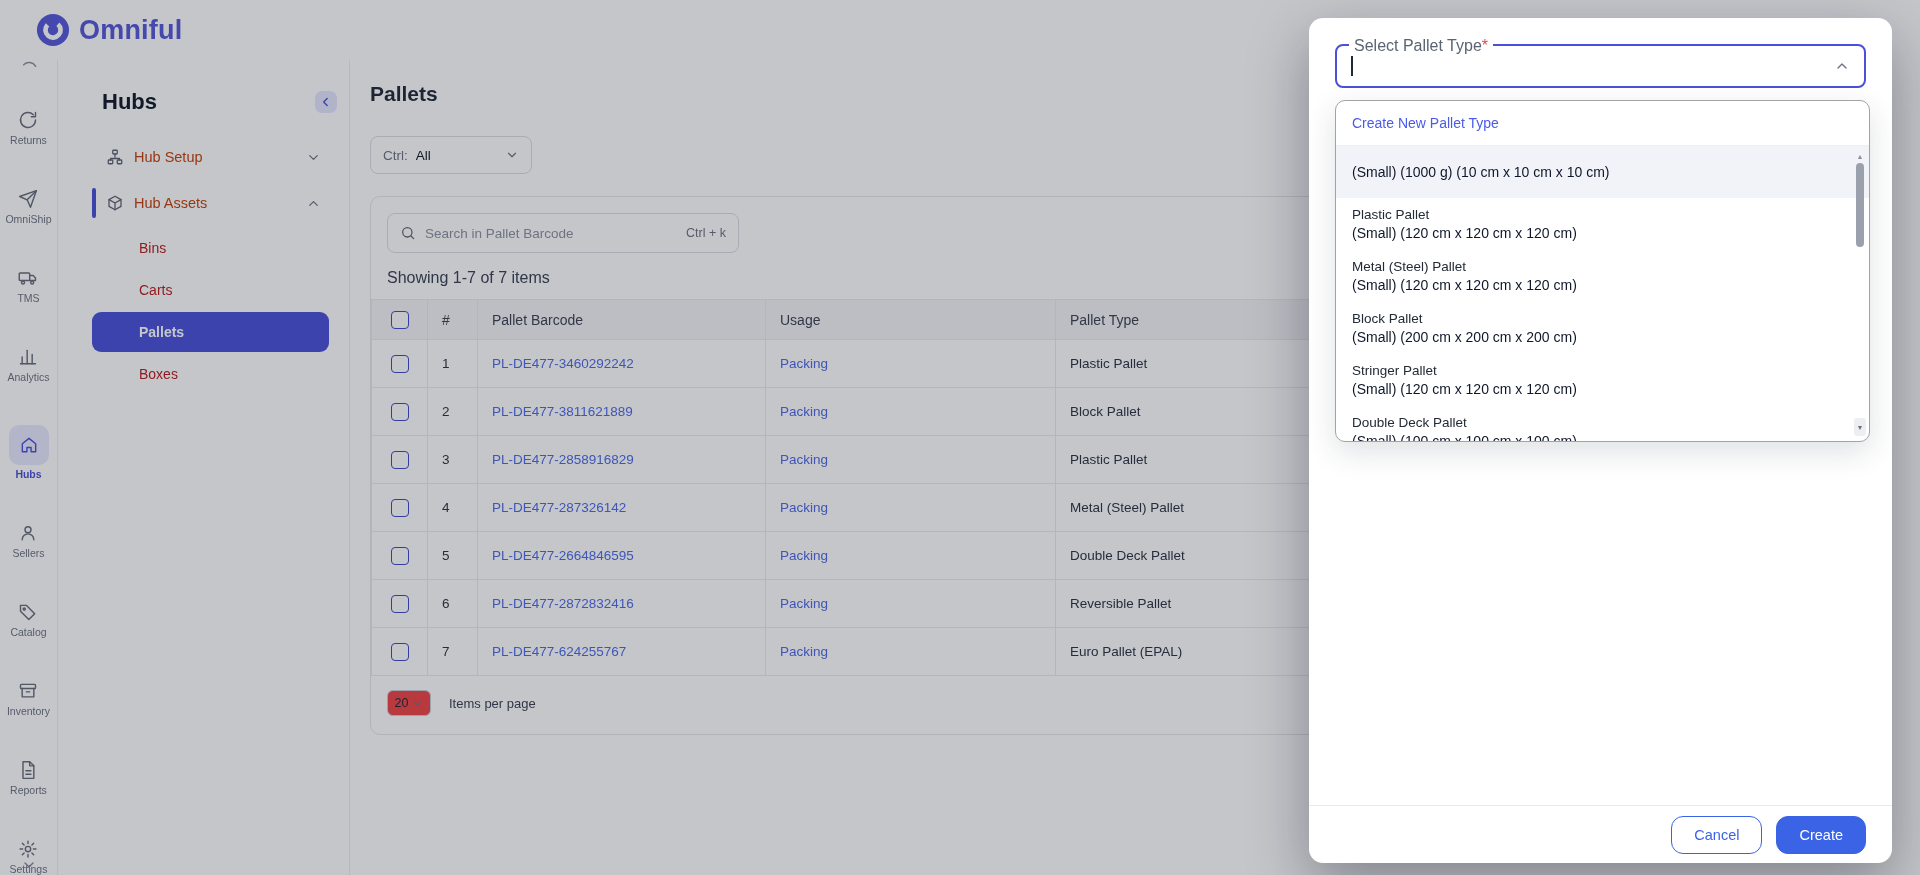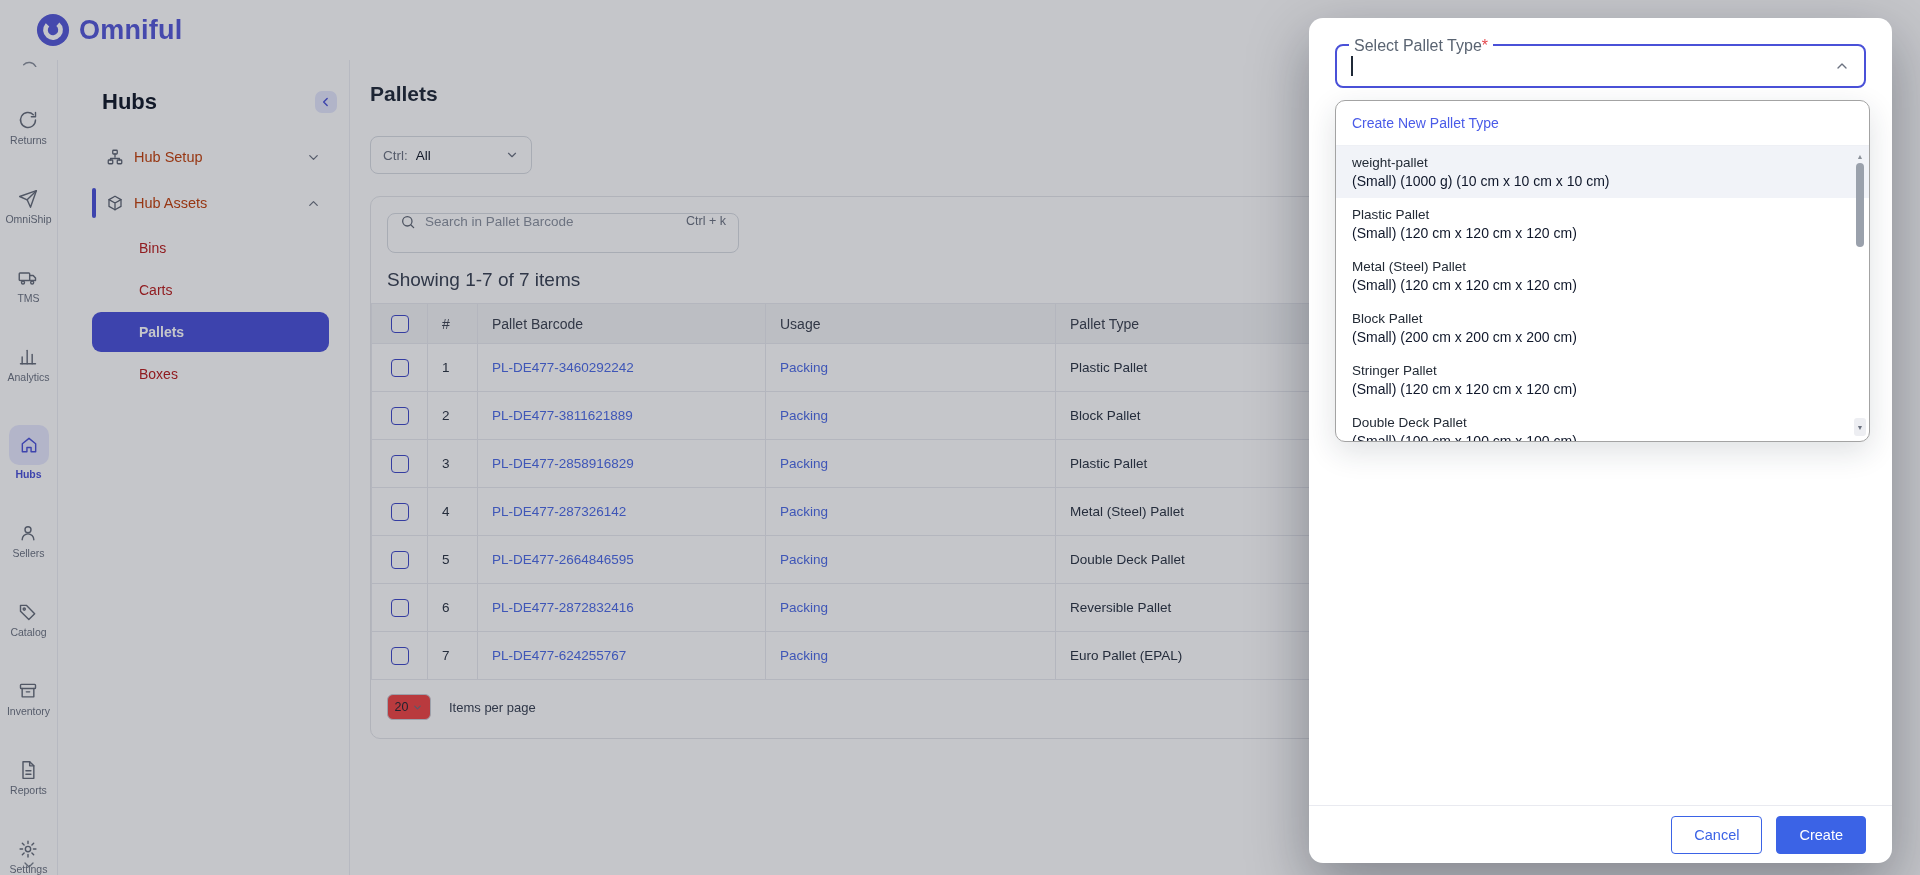--- a/index.html
+++ b/index.html
@@ -47,26 +47,26 @@
     padding:22px 40px 0 20px; z-index:3; }
   .page-title { font-size:21px; font-weight:600; color:#1f2937; }
   .usage-filter { margin-top:30px; width:162px; height:38px; border:1px solid #d8dce2; border-radius:8px;
     display:flex; align-items:center; padding:0 12px; gap:8px; font-size:13.5px; cursor:pointer; background:#fff; }
   .usage-filter .uf-label { color:#6b7280; }
   .usage-filter .uf-value { color:#111827; }
   .usage-filter .chev { margin-left:auto; color:#6b7280; display:flex; }
 
   .card { margin-top:22px; border:1px solid #e4e6ea; border-radius:10px; background:#fff; }
   .searchbox { margin:16px; width:352px; height:40px; border:1px solid #d8dce2; border-radius:8px;
-    display:flex; align-items:flex-start; padding:0 12px; gap:9px; }
+    display:flex; align-items:center; padding:0 12px; gap:9px; }
   .searchbox .sic { color:#5f6673; display:flex; }
   .searchbox input { flex:1; border:none; outline:none; font-size:13.5px; font-family:inherit; color:#1f2430; background:transparent; }
   .searchbox input::placeholder { color:#8a919e; }
   .shortcut { font-size:12.5px; color:#6b7280; white-space:nowrap; }
-  .showing { margin:2px 16px 12px 16px; font-size:19px; color:#384152; }
+  .showing { margin:2px 16px 12px 16px; font-size:16px; color:#384152; }
 
   table.grid { width:100%; border-collapse:collapse; }
   table.grid th, table.grid td { border:1px solid #e8eaef; }
   table.grid th { background:#f3f4f6; height:40px; text-align:left; padding:0 14px;
     font-size:14px; font-weight:500; color:#3b4250; }
   table.grid td { height:48px; padding:0 14px; font-size:13.5px; color:#2a3342; background:#fff; }
   .c-cb { width:56px; text-align:center !important; padding:0 !important; }
   .c-num { width:50px; }
   .c-bar { width:288px; }
   .c-use { width:290px; }
@@ -108,21 +108,21 @@
   .dd-detail { font-size:14px; color:#0f172a; }
   .dd-scroll { position:absolute; right:3px; top:52px; bottom:5px; width:12px;
     display:flex; flex-direction:column; align-items:center; gap:2px; }
   .dd-sb-up { font-size:7px; color:#8a9099; line-height:8px; }
   .dd-sb-thumb { width:8px; height:84px; background:#9aa1ac; border-radius:4px; margin-bottom:auto; cursor:grab; }
   .dd-sb-down { width:12px; height:18px; background:#edeef2; border-radius:3px; font-size:7px; color:#6b7280;
     display:flex; align-items:center; justify-content:center; cursor:pointer; }
 
   .m-foot { border-top:1px solid #e9eaf0; padding:10px 26px; display:flex; justify-content:flex-end;
     align-items:center; gap:14px; height:58px; }
-  .btn { height:38px; padding:0 22px; border-radius:4px; font-size:14.5px; font-family:inherit; cursor:pointer; }
+  .btn { height:38px; padding:0 22px; border-radius:12px; font-size:14.5px; font-family:inherit; cursor:pointer; }
   .btn-cancel { background:#fff; border:1px solid #3b63e6; color:#3b63e6; }
   .btn-create { background:#3b63e6; border:1px solid #3b63e6; color:#fff; }
 
   svg.ic { display:block; }
 </style>
 </head>
 <body>
 
 <div class="app">
 
@@ -421,21 +421,20 @@
           <svg class="ic" width="16" height="16" viewBox="0 0 24 24" fill="none" stroke="currentColor" stroke-width="2" stroke-linecap="round" stroke-linejoin="round">
               <polyline points="6 15 12 9 18 15"></polyline>
             </svg>
         </span>
       </div>
 
       <div class="dropdown">
         <div class="dd-create">Create New Pallet Type</div>
         <div class="dd-list">
           <div class="dd-option hl">
-            <span class="dd-name">weight-pallet</span>
             <span class="dd-detail">(Small) (1000 g) (10 cm x 10 cm x 10 cm)</span>
           </div>
           <div class="dd-option">
             <span class="dd-name">Plastic Pallet</span>
             <span class="dd-detail">(Small) (120 cm x 120 cm x 120 cm)</span>
           </div>
           <div class="dd-option">
             <span class="dd-name">Metal (Steel) Pallet</span>
             <span class="dd-detail">(Small) (120 cm x 120 cm x 120 cm)</span>
           </div>

